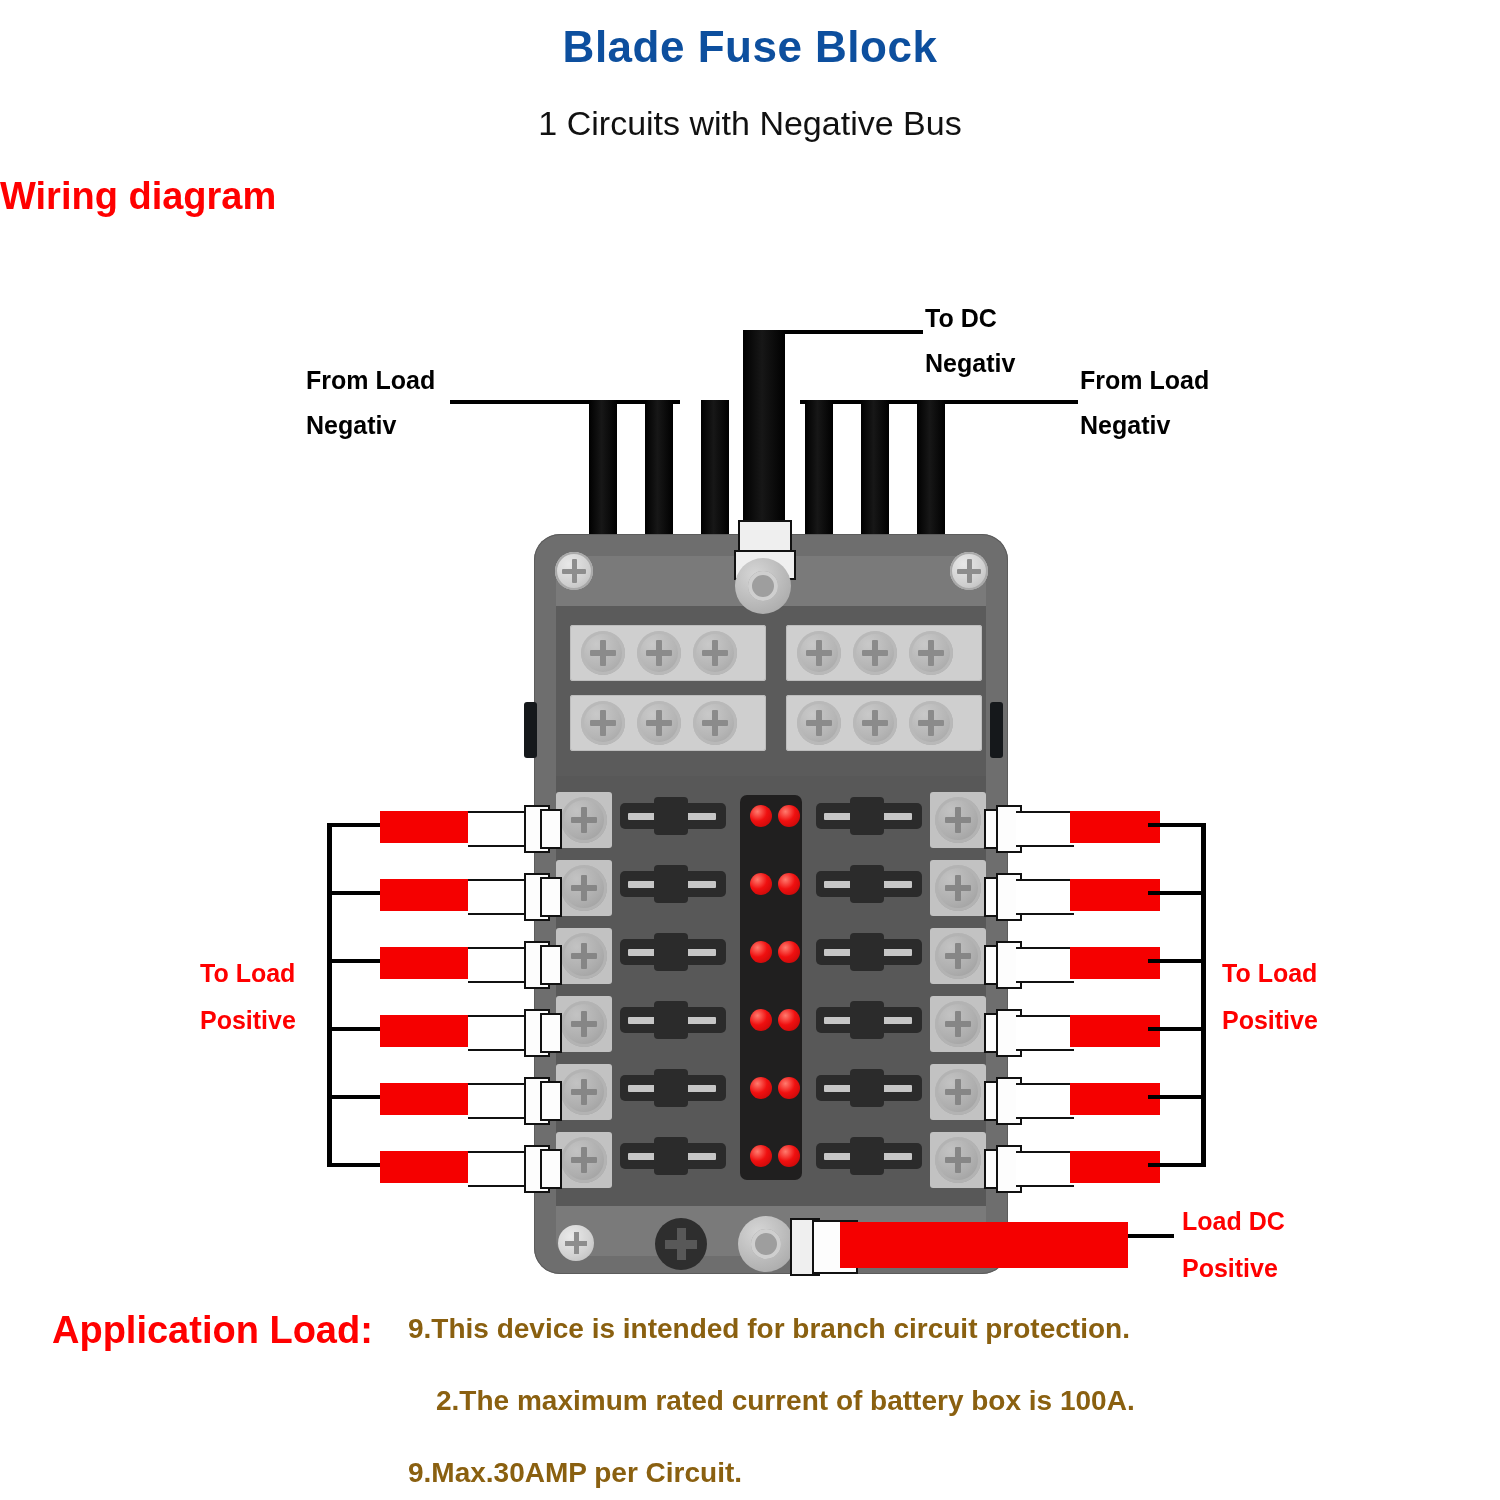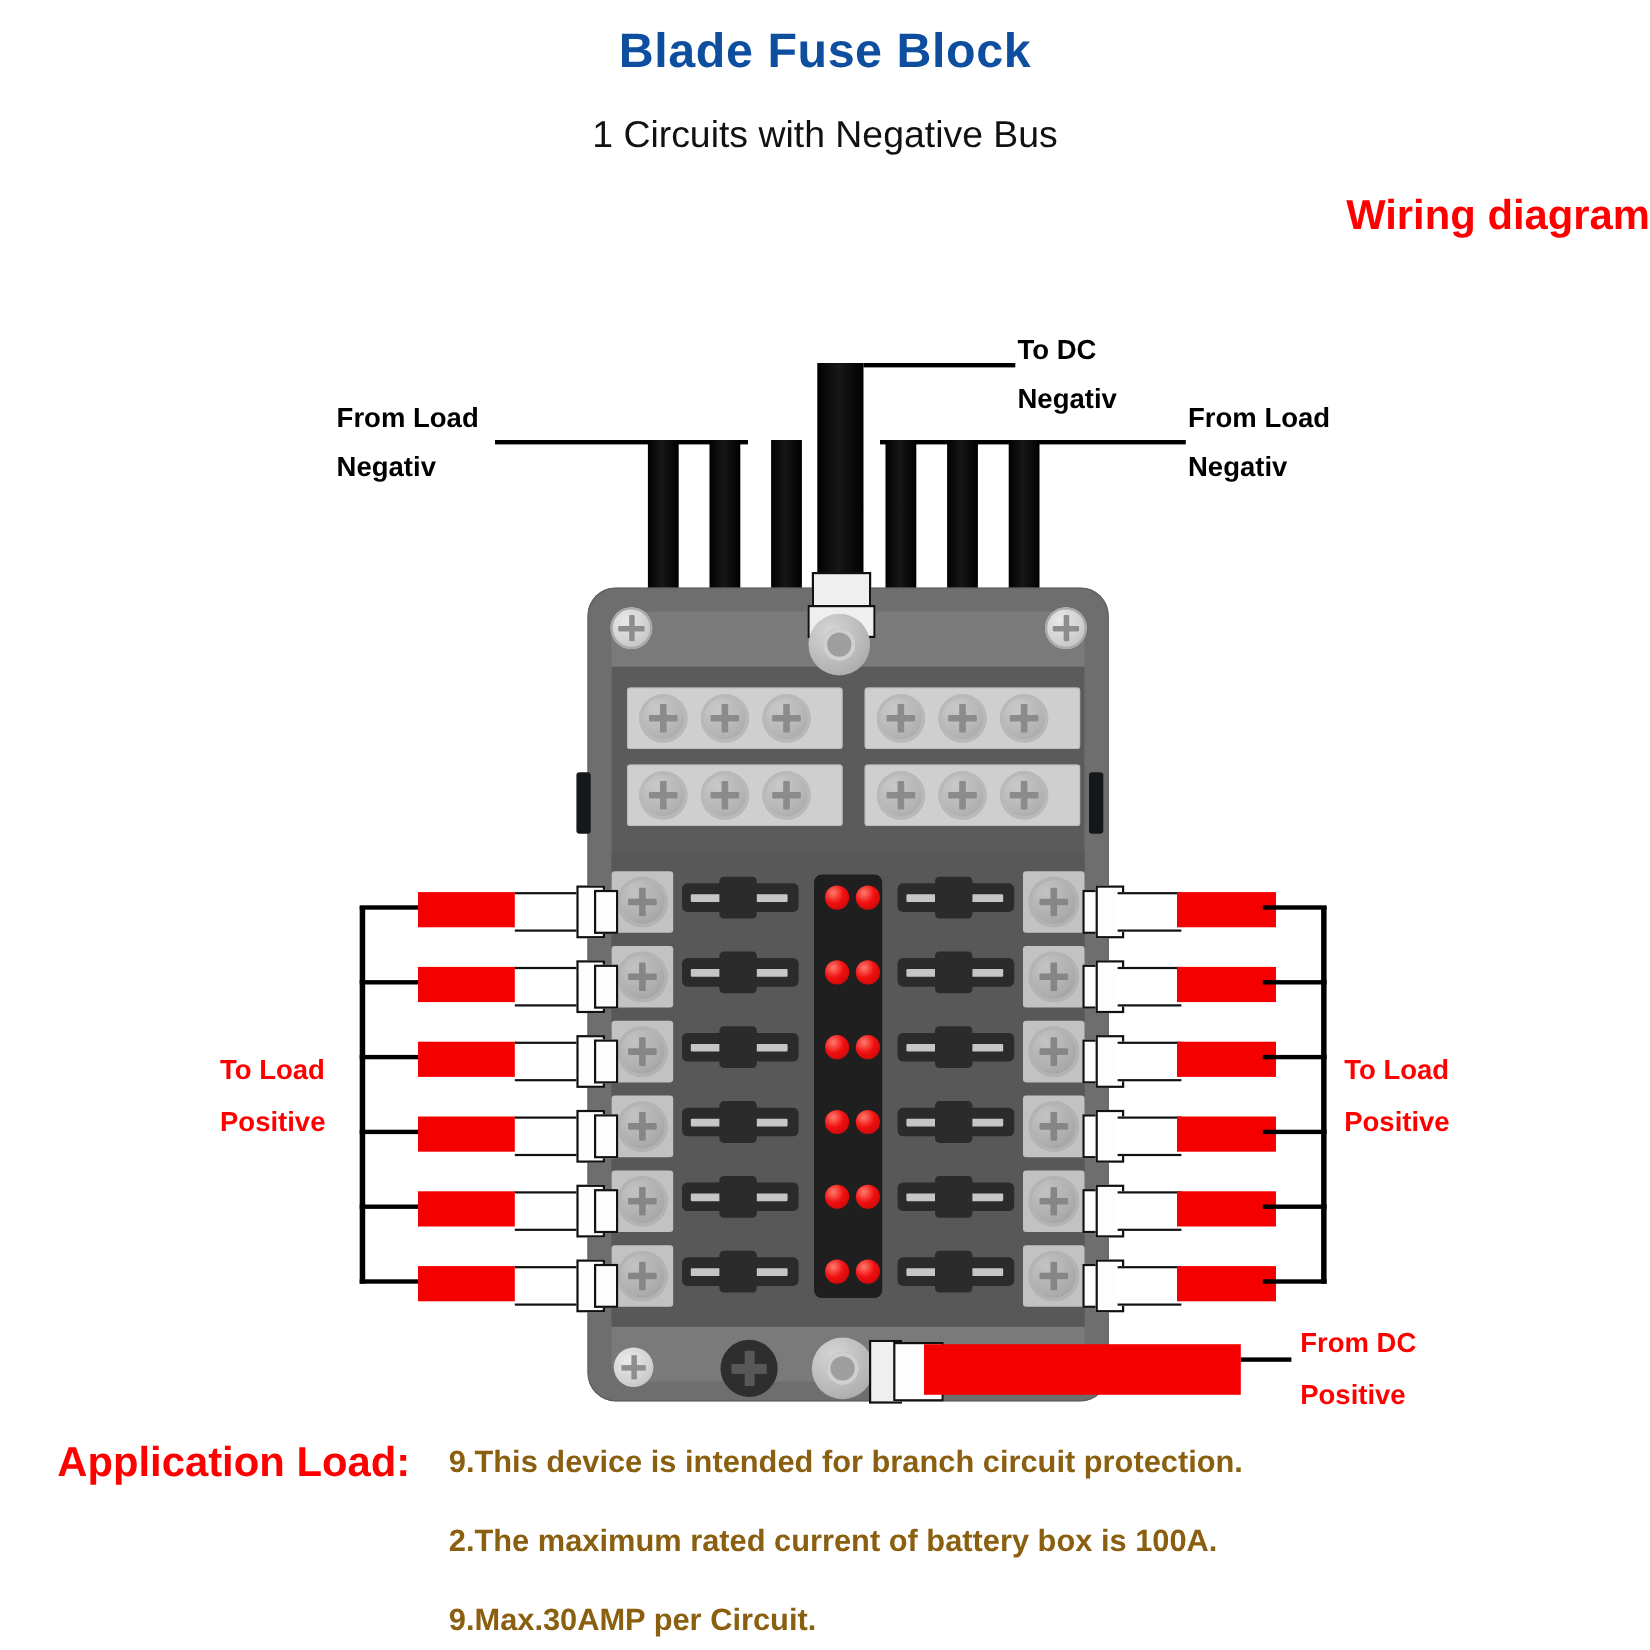--- a/index.html
+++ b/index.html
@@ -13,21 +13,21 @@
   
   #title{
     top:22px;left:0;width:1500px;text-align:center;
     font-size:44px;font-weight:bold;color:#0d4f9e;letter-spacing:.5px;
   }
   #subtitle{
     top:104px;left:0;width:1500px;text-align:center;
     font-size:34px;color:#111111;
   }
   #wiringdiagram{
-    top:175px;left:0;width:1500px;text-align:right;
+    top:175px;left:0;width:1500px;text-align:left;
     font-size:38px;font-weight:bold;color:#ff0000;
   }
 
   
   .lbl{font-size:25px;font-weight:bold;color:#000;line-height:50px;white-space:nowrap;}
   .lbl-red{font-size:25px;font-weight:bold;color:#ff0000;line-height:47px;white-space:nowrap;}
   .leader{background:#000;height:4px;}
   .vline{background:#000;width:5px;}
 
   
@@ -142,21 +142,21 @@
 <div class="abs lbl" style="left:1080px;top:355px;">From Load</div>
 <div class="abs lbl" style="left:1080px;top:400px;">Negativ</div>
 <div class="abs leader" style="left:800px;top:400px;width:278px;"></div>
 
 <div class="abs lbl-red" style="left:200px;top:950px;">To Load</div>
 <div class="abs lbl-red" style="left:200px;top:997px;">Positive</div>
 
 <div class="abs lbl-red" style="left:1222px;top:950px;">To Load</div>
 <div class="abs lbl-red" style="left:1222px;top:997px;">Positive</div>
 
-<div class="abs lbl-red" style="left:1182px;top:1198px;">From DC</div>
+<div class="abs lbl-red" style="left:1182px;top:1198px;">Load DC</div>
 <div class="abs lbl-red" style="left:1182px;top:1245px;">Positive</div>
 <div class="abs leader" style="left:1128px;top:1234px;width:46px;"></div>
 
 <div class="abs blackwire" style="left:589px;top:400px;width:28px;height:180px;"></div>
 <div class="abs blackwire" style="left:645px;top:400px;width:28px;height:180px;"></div>
 <div class="abs blackwire" style="left:701px;top:400px;width:28px;height:180px;"></div>
 <div class="abs blackwire" style="left:743px;top:330px;width:42px;height:200px;"></div>
 <div class="abs blackwire" style="left:805px;top:400px;width:28px;height:180px;"></div>
 <div class="abs blackwire" style="left:861px;top:400px;width:28px;height:180px;"></div>
 <div class="abs blackwire" style="left:917px;top:400px;width:28px;height:180px;"></div>
@@ -382,14 +382,14 @@
 <div class="abs footscrew" style="left:948px;top:1225px;"></div>
 <div class="abs plusmark" style="left:655px;top:1218px;"></div>
 <div class="abs stud" style="left:738px;top:1216px;"></div>
 <div class="abs stud-ring" style="left:751px;top:1229px;"></div>
 <div class="abs lug-ferrule" style="left:790px;top:1218px;width:26px;height:54px;"></div>
 <div class="abs lug" style="left:812px;top:1220px;width:42px;height:50px;"></div>
 <div class="abs redwire" style="left:840px;top:1222px;width:288px;height:46px;"></div>
 
 <div class="abs" id="notes-title">Application Load:</div>
 <div class="abs note-line" style="top:1313px;">9.This device is intended for branch circuit protection.</div>
-<div class="abs note-line" style="top:1385px;">2.The maximum rated current of battery box is 100A.</div>
+<div class="abs note-line" style="top:1385px;margin-left:28px;">2.The maximum rated current of battery box is 100A.</div>
 <div class="abs note-line" style="top:1457px;">9.Max.30AMP per Circuit.</div>
 
 </body></html>

